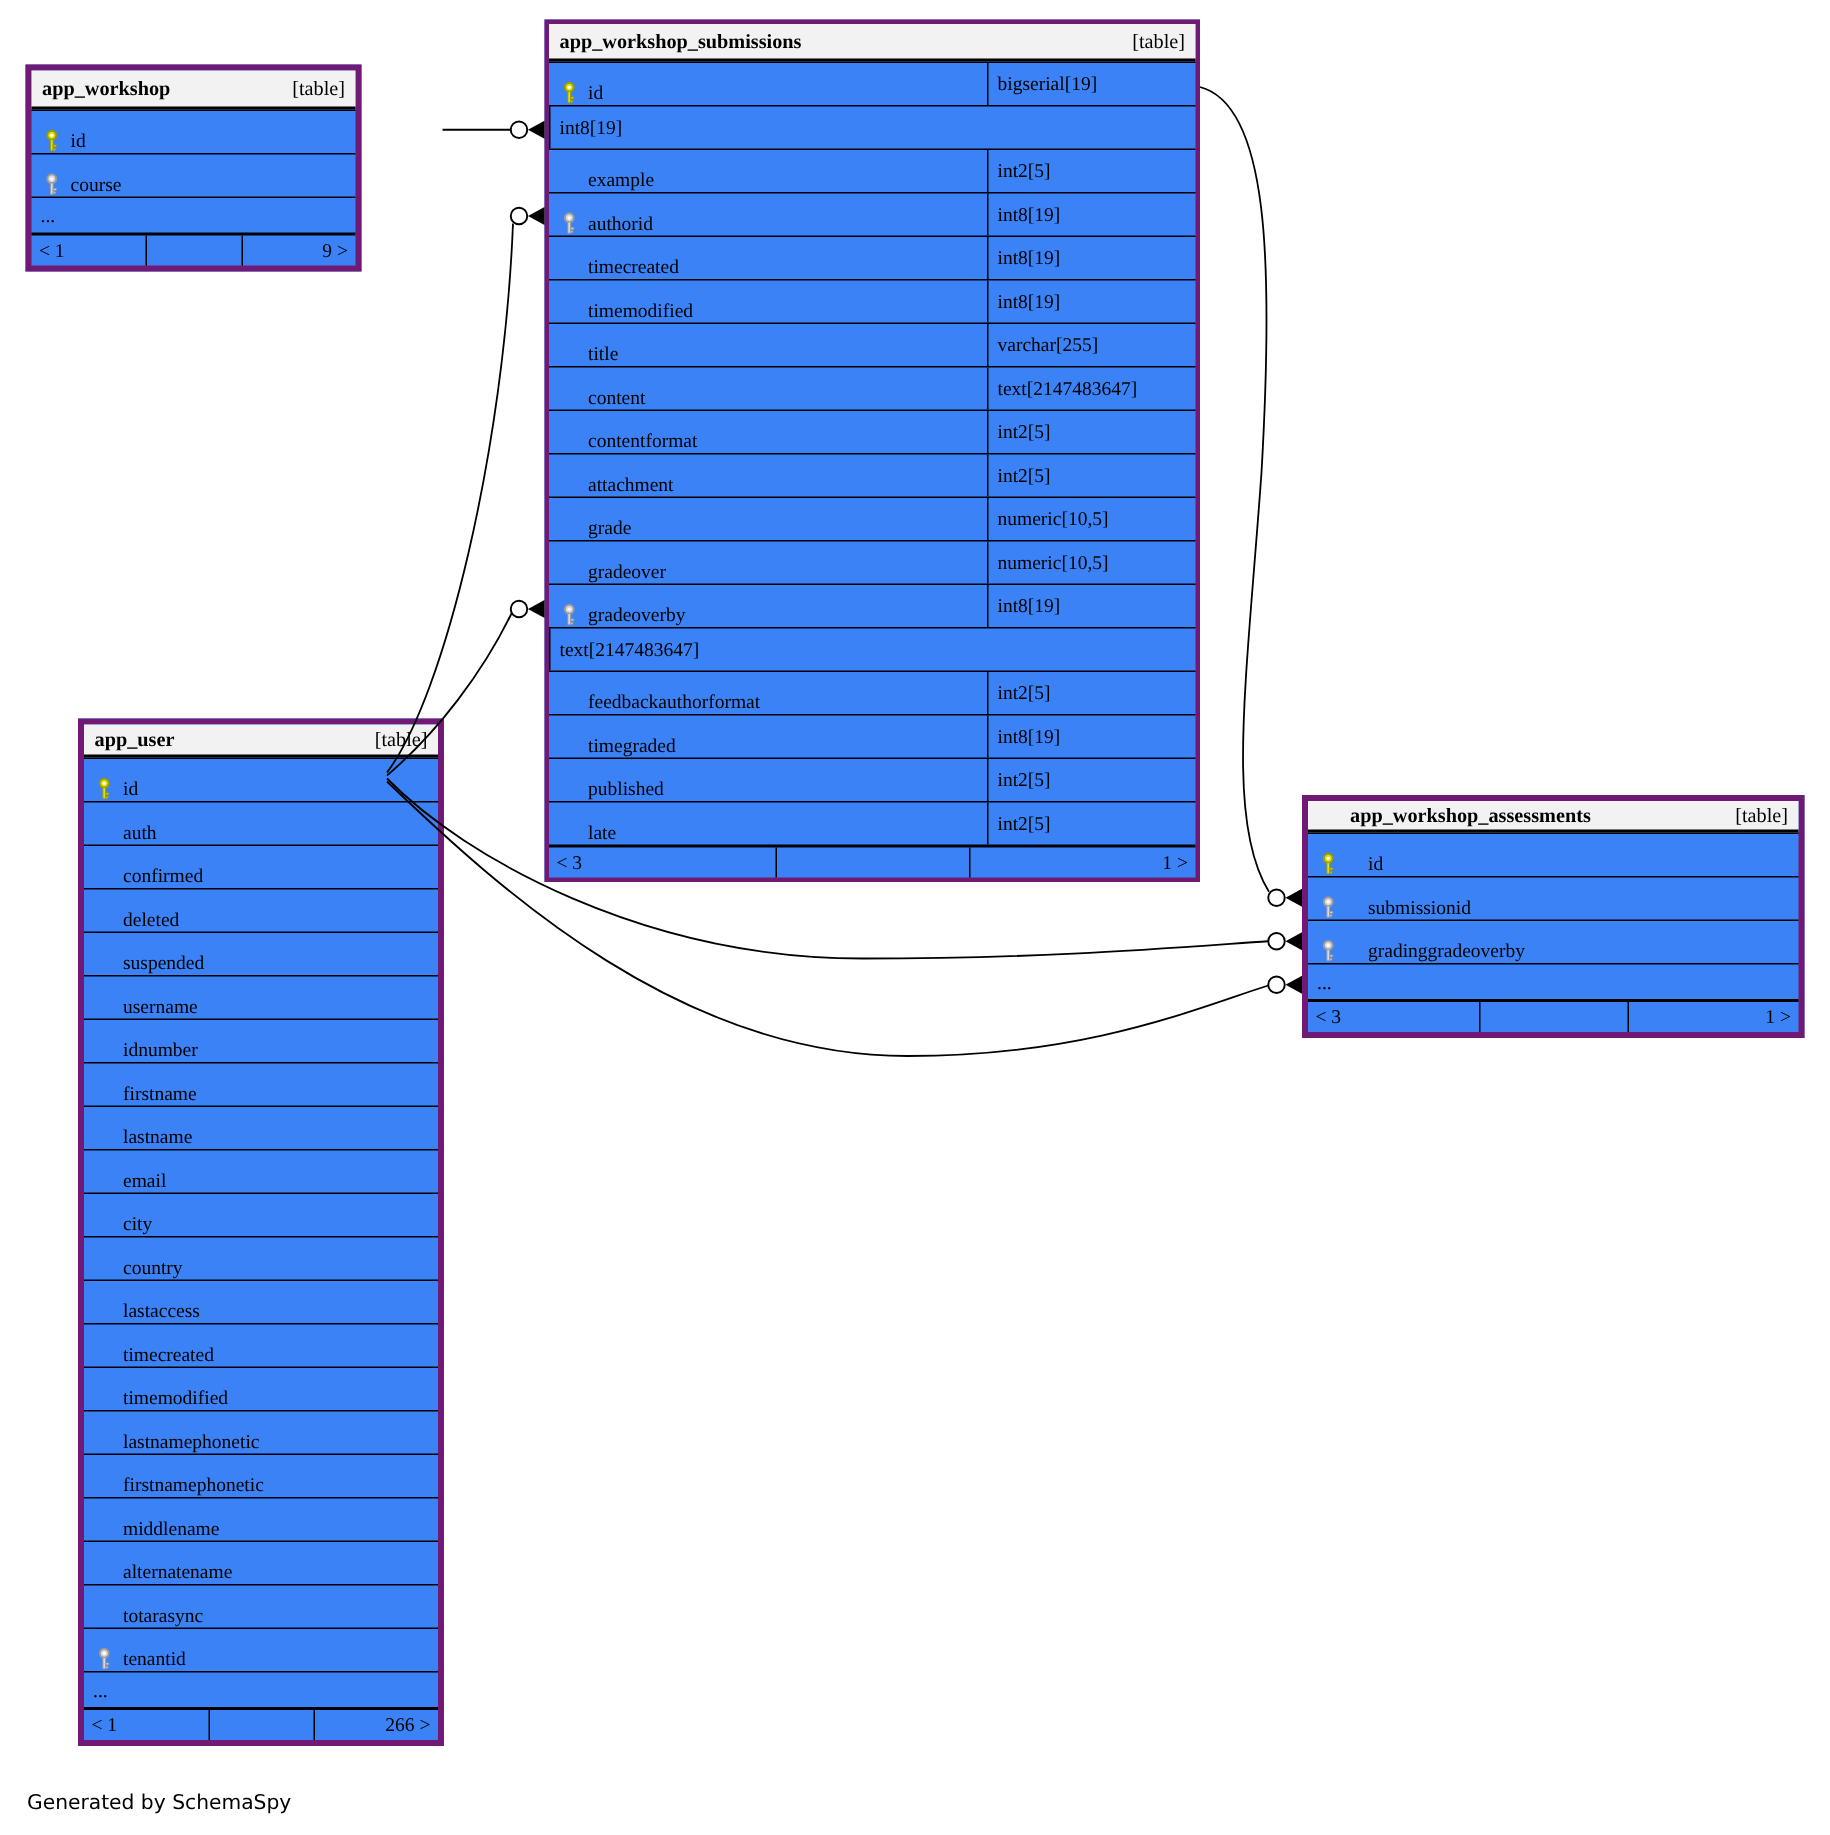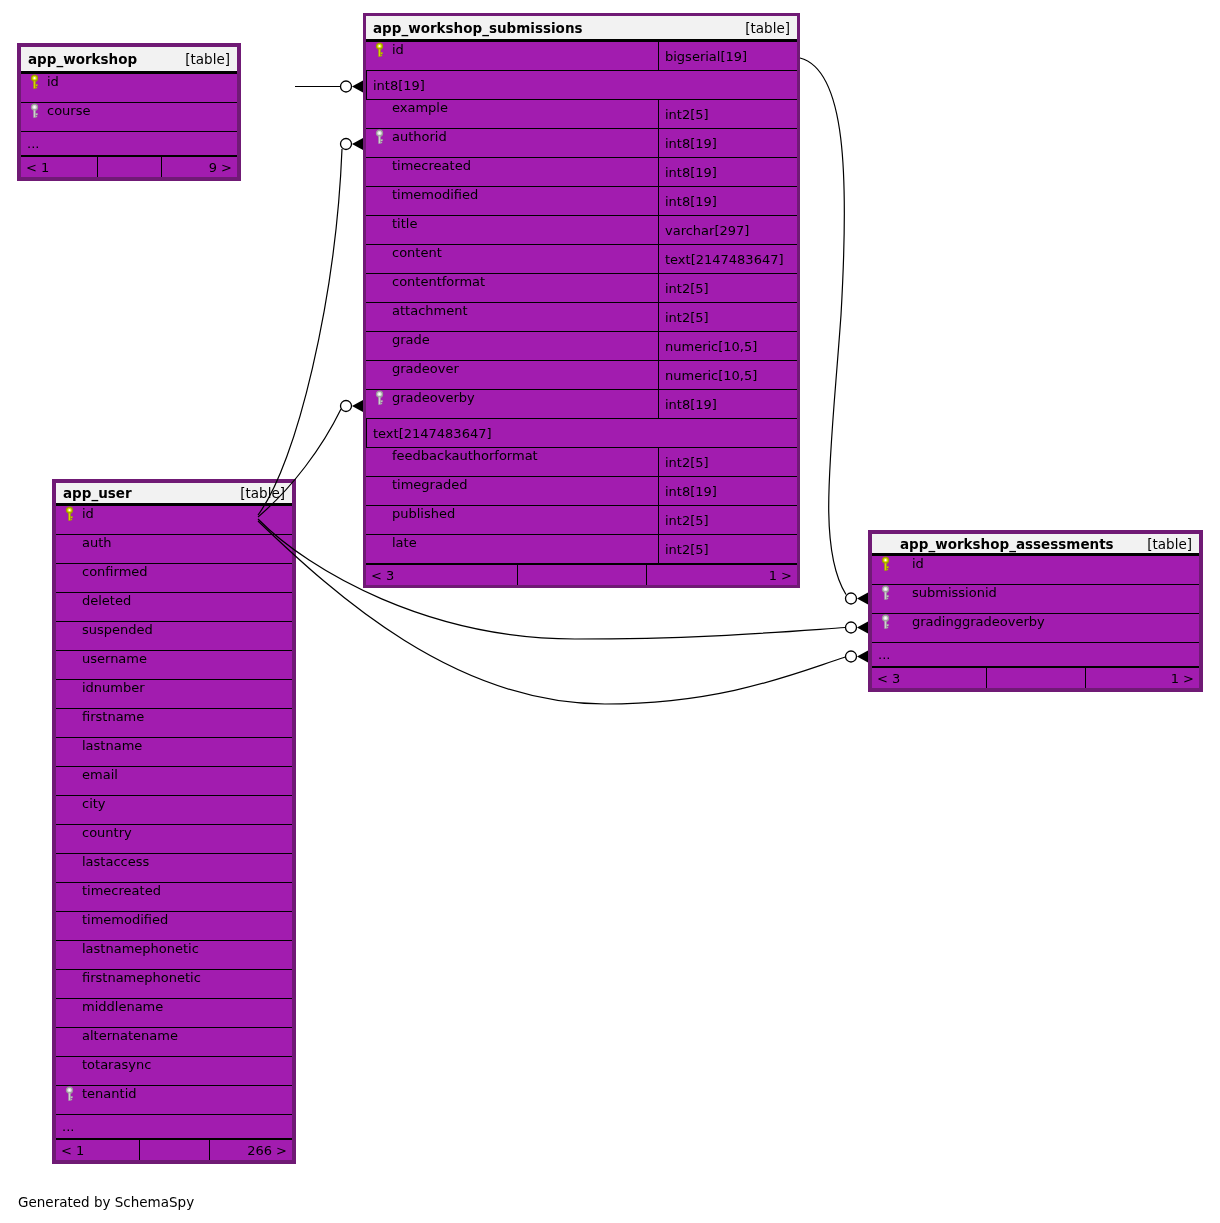--- a/index.html
+++ b/index.html
@@ -2,31 +2,31 @@
 <html><head>
 <meta charset="utf-8">
 <style>
   html,body{margin:0;padding:0;}
   body{
     width:1220px;height:1223px;position:relative;background:#ffffff;
     font-family:"DejaVu Sans","Liberation Sans",sans-serif;color:#000;
     overflow:hidden;
   }
   .wires{position:absolute;left:0;top:0;z-index:3;pointer-events:none;}
-  .db-table{position:absolute;z-index:2;background:#a21caf;border:4px solid #701a75;box-sizing:border-box;}
+  .db-table{position:absolute;z-index:2;background:#3b82f6;border:4px solid #701a75;box-sizing:border-box;font-family:Liberation Serif, serif;}
   .tbl-header{
     display:flex;justify-content:space-between;align-items:center;
     background:#f2f2f2;border-bottom:2px solid #000;padding:0 7px;
     font-size:13.5px;box-sizing:border-box;white-space:nowrap;
   }
   .tbl-name{font-weight:bold;}
   .tbl-badge{font-weight:normal;}
   .tbl-row{display:flex;align-items:center;height:29px;border-top:1px solid #000;box-sizing:border-box;font-size:13px;white-space:nowrap;}
   .tbl-row:first-of-type{border-top:none;}
-  .cell-name{display:flex;align-items:flex-start;padding-left:8px;flex:1 1 auto;height:100%;box-sizing:border-box;overflow:hidden;}
+  .cell-name{display:flex;align-items:flex-end;padding-left:8px;flex:1 1 auto;height:100%;box-sizing:border-box;overflow:hidden;}
   .key-slot{display:inline-flex;align-items:center;width:18px;flex:0 0 auto;}
   .cell-type{flex:0 0 auto;border-left:1px solid #000;height:100%;display:flex;align-items:center;padding-left:6px;box-sizing:border-box;}
   .ellipsis-row{height:24px;border-top:1px solid #000;display:flex;align-items:center;padding-left:6px;font-size:13px;box-sizing:border-box;}
   .tbl-footer{display:flex;border-top:2px solid #000;height:22px;font-size:13px;box-sizing:border-box;}
   .pager-cell{box-sizing:border-box;display:flex;align-items:center;height:100%;}
   .pager-prev{width:35%;padding-left:5px;justify-content:flex-start;}
   .pager-mid{width:30%;border-left:1px solid #000;}
   .pager-next{width:35%;border-left:1px solid #000;padding-right:5px;justify-content:flex-end;}
   
   .t0{left:17px;top:43px;width:224px;}
@@ -137,21 +137,21 @@
         <span class="key-slot"></span>
         <span class="col-label">timemodified</span>
       </span>
       <span class="cell-type">int8[19]</span>
     </div>
     <div class="tbl-row">
       <span class="cell-name">
         <span class="key-slot"></span>
         <span class="col-label">title</span>
       </span>
-      <span class="cell-type">varchar[297]</span>
+      <span class="cell-type">varchar[255]</span>
     </div>
     <div class="tbl-row">
       <span class="cell-name">
         <span class="key-slot"></span>
         <span class="col-label">content</span>
       </span>
       <span class="cell-type">text[2147483647]</span>
     </div>
     <div class="tbl-row">
       <span class="cell-name">

